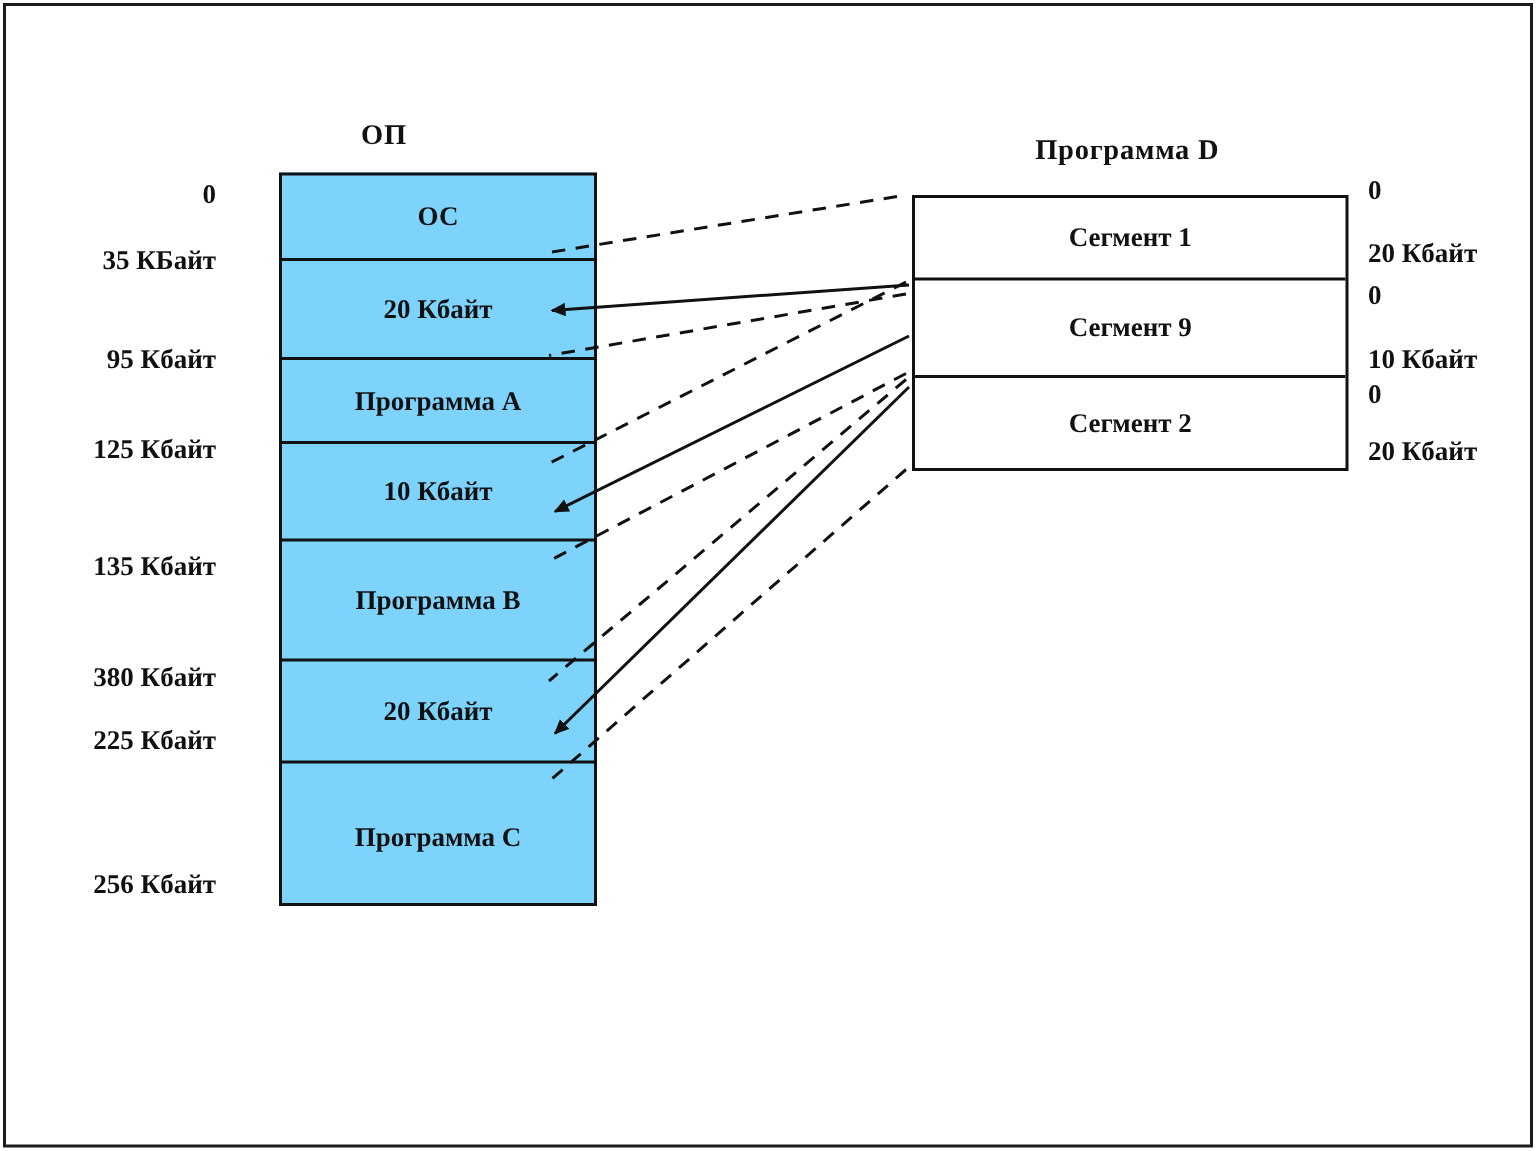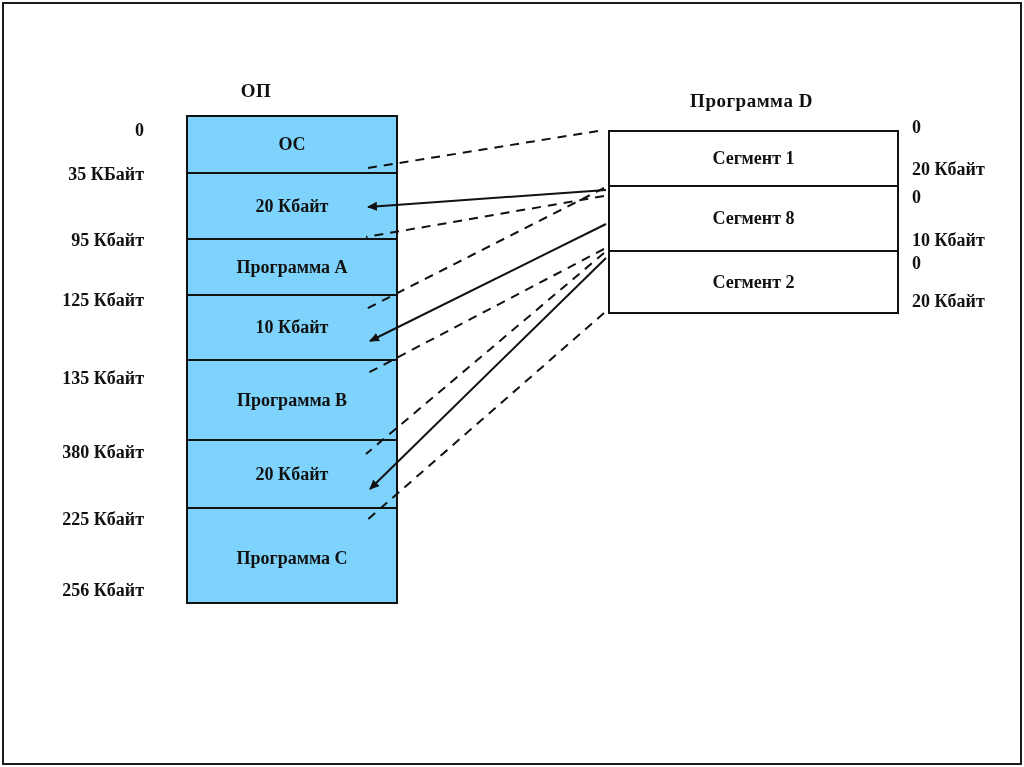--- a/index.html
+++ b/index.html
@@ -131,26 +131,26 @@
     <div class="mem-block" style="height:68px">20 Кбайт</div>
     <div class="mem-block" style="height:98px">Программа C</div>
   </div>
 
   <div class="addr" style="top:130px">0</div>
   <div class="addr" style="top:174px">35 КБайт</div>
   <div class="addr" style="top:240px">95 Кбайт</div>
   <div class="addr" style="top:300px">125 Кбайт</div>
   <div class="addr" style="top:378px">135 Кбайт</div>
   <div class="addr" style="top:452px">380 Кбайт</div>
-  <div class="addr" style="top:519px">225 Кбайт</div>
+  <div class="addr" style="top:494px">225 Кбайт</div>
   <div class="addr" style="top:590px">256 Кбайт</div>
 
   <div class="program-box">
     <div class="seg-row" style="height:55px">Сегмент 1</div>
-    <div class="seg-row" style="height:65px">Сегмент 8</div>
+    <div class="seg-row" style="height:65px">Сегмент 9</div>
     <div class="seg-row" style="height:60px">Сегмент 2</div>
   </div>
 
   <div class="seg-addr" style="top:127px">0</div>
   <div class="seg-addr" style="top:169px">20 Кбайт</div>
   <div class="seg-addr" style="top:197px">0</div>
   <div class="seg-addr" style="top:240px">10 Кбайт</div>
   <div class="seg-addr" style="top:263px">0</div>
   <div class="seg-addr" style="top:301px">20 Кбайт</div>
 

